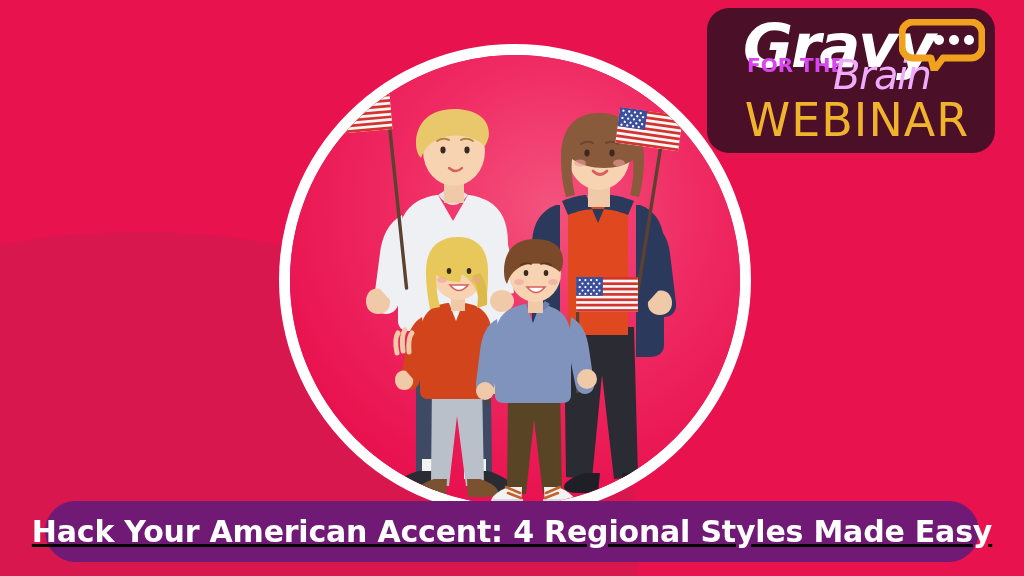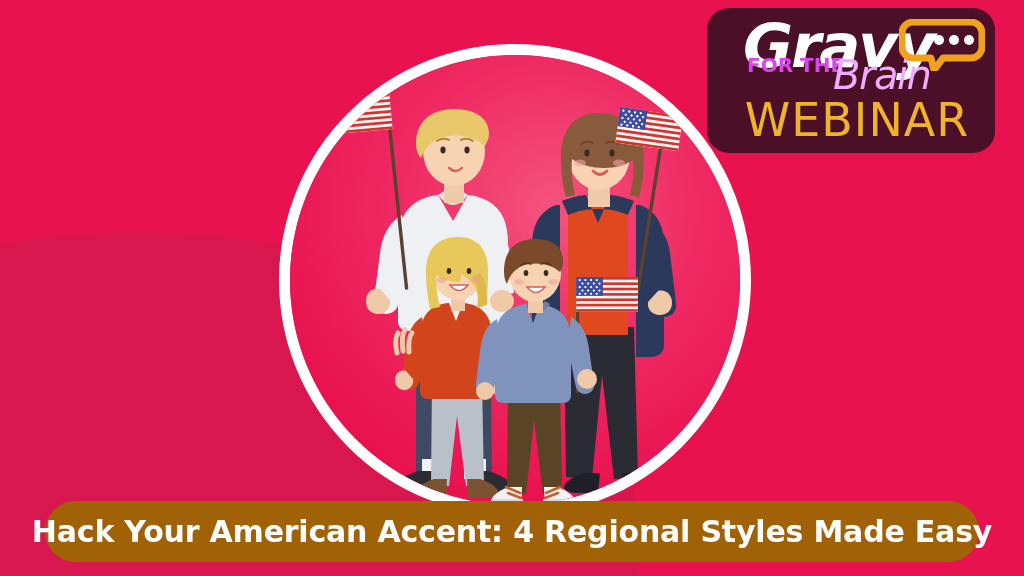--- a/index.html
+++ b/index.html
@@ -79,23 +79,23 @@
     color:#f0b32c; letter-spacing:1px;
     font-family:"DejaVu Sans", sans-serif;
     line-height:1;
   }
 
   
   #title-bar {
     position:absolute;
     left:45px; top:501px;
     width:934px; height:61px;
-    background:#a16207;
+    background:#701a75;
     border-radius:31px;
-    display:flex; align-items:center; justify-content:center;
+    display:flex; align-items:center; justify-content:center;text-decoration:underline;
   }
   #title-text {
     color:#ffffff;
     font-size:30px;
     font-weight:bold;
     letter-spacing:-0.2px;
     white-space:nowrap;
     font-family:"DejaVu Sans", sans-serif;
   }
 </style>

